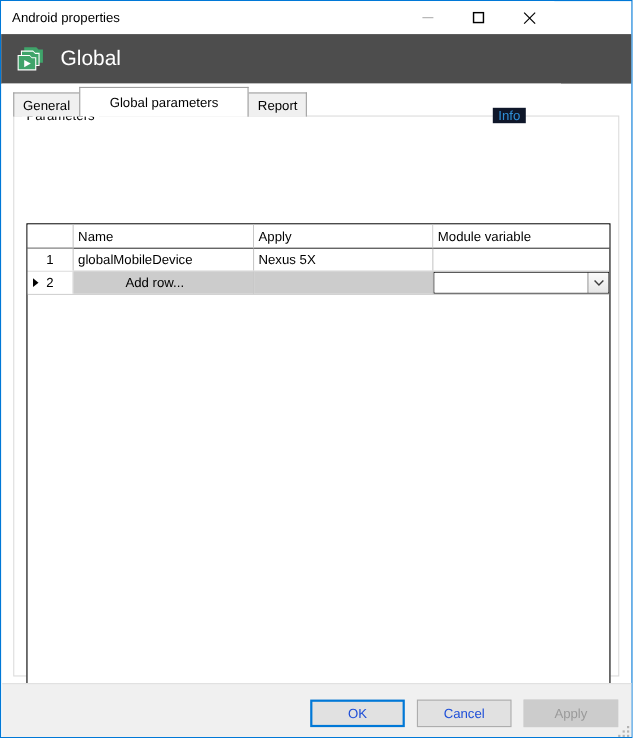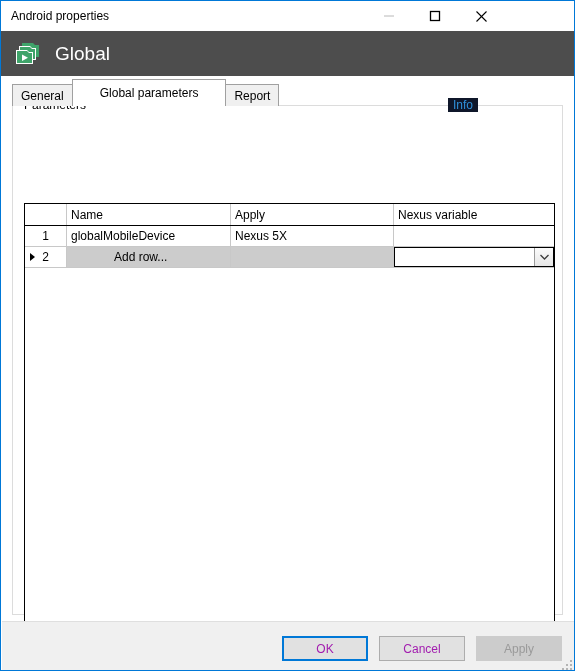--- a/index.html
+++ b/index.html
@@ -271,21 +271,21 @@
     display: flex;
     gap: 11px;
   }
   .dlgbtn {
     box-sizing: border-box;
     width: 86px; height: 25px;
     border: 1px solid #adadad;
     background: #e1e1e1;
     font-family: "Liberation Sans", sans-serif;
     font-size: 12px;
-    color: #a21caf;
+    color: #1d4ed8;
     display: flex;
     align-items: center;
     justify-content: center;
   }
   .dlgbtn.default {
     border: 2px solid #0078d7;
     background: #e1e1e1;
   }
   .dlgbtn.disabled {
     color: #9a9a9a;
@@ -360,21 +360,21 @@
     <div id="groupbox"></div>
     <div id="groupbox-label">Parameters</div>
     <div id="info-link">Info</div>
 
     <div id="grid">
 
       <div class="grid-row header">
         <div class="cell c-rowhdr"></div>
         <div class="cell c-name">Name</div>
         <div class="cell c-value">Apply</div>
-        <div class="cell c-mod" style="padding:0 4px;">Nexus variable</div>
+        <div class="cell c-mod" style="padding:0 4px;">Module variable</div>
       </div>
 
       <div class="grid-row">
         <div class="cell c-rowhdr">
           <span class="rowhdr-num">1</span>
         </div>
         <div class="cell c-name">globalMobileDevice</div>
         <div class="cell c-value">Nexus 5X</div>
       </div>
 

